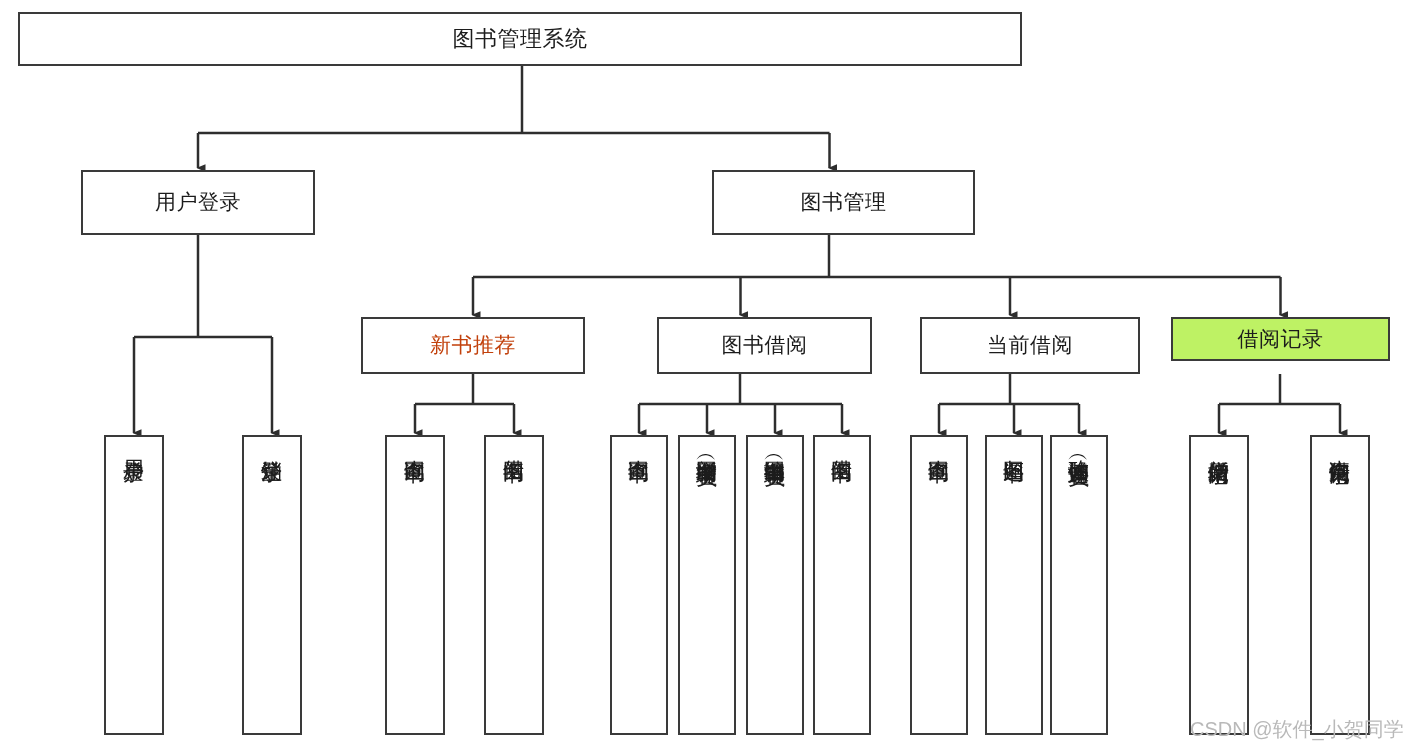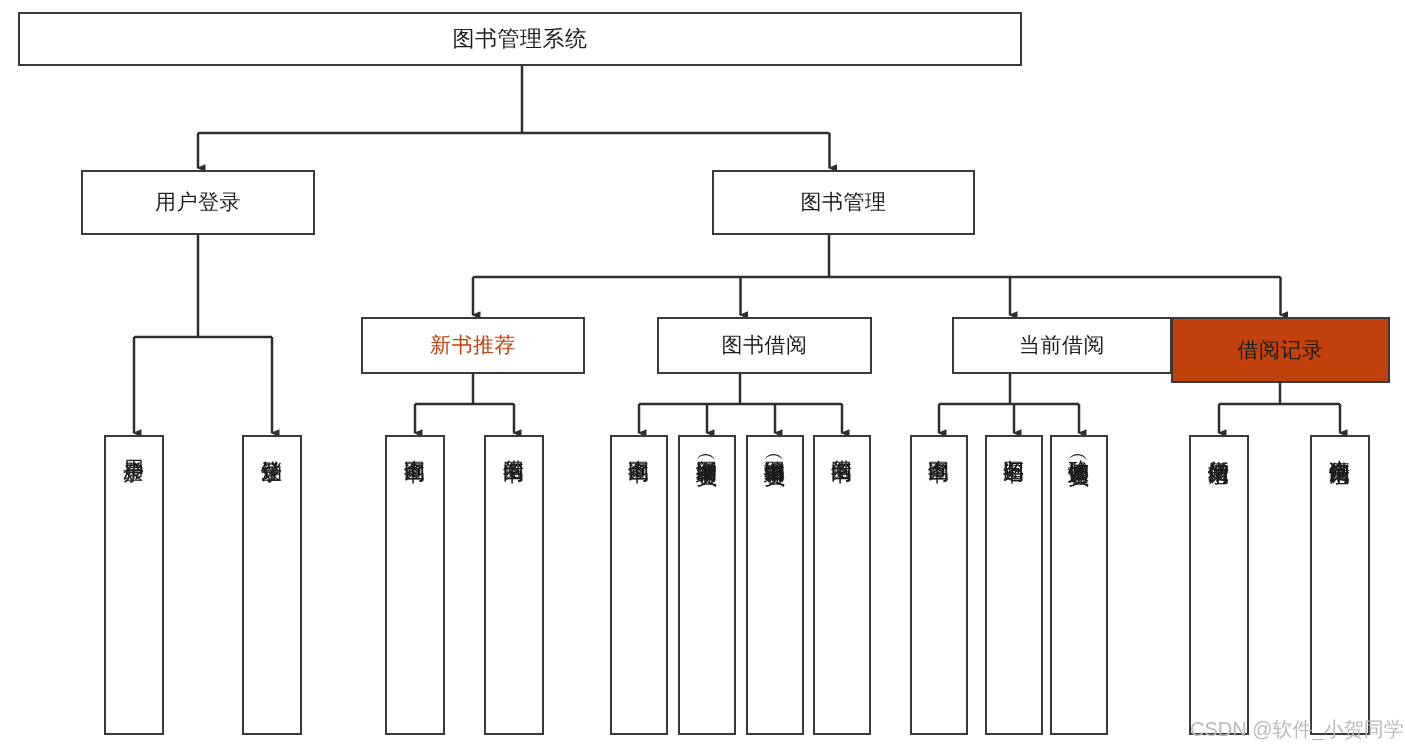--- a/index.html
+++ b/index.html
@@ -124,24 +124,24 @@
       </div>
       <div class="node horiz" style="left: 712px; top: 170px; width: 263px; height: 65px; border-color: rgb(58, 58, 58); background: rgb(255, 255, 255);">
         <span class="node-label" style="color: rgb(28, 28, 28);">图书管理</span>
       </div>
       <div class="node horiz" style="left: 361px; top: 317px; width: 224px; height: 57px; border-color: rgb(58, 58, 58); background: rgb(255, 255, 255);">
         <span class="node-label" style="color: #c2410c;">新书推荐</span>
       </div>
       <div class="node horiz" style="left: 657px; top: 317px; width: 215px; height: 57px; border-color: rgb(58, 58, 58); background: rgb(255, 255, 255);">
         <span class="node-label" style="color: rgb(28, 28, 28);">图书借阅</span>
       </div>
-      <div class="node horiz" style="left: 952px; top: 317px; width: 220px; height: 57px; border-color: rgb(58, 58, 58); background: rgb(255, 255, 255);">
+      <div class="node horiz" style="left: 920px; top: 317px; width: 220px; height: 57px; border-color: rgb(58, 58, 58); background: rgb(255, 255, 255);">
         <span class="node-label" style="color: rgb(28, 28, 28);">当前借阅</span>
       </div>
-      <div class="node horiz" style="left: 1171px; top: 317px; width: 219px; height: 66px; border-color: rgb(58, 58, 58); background: #c2410c;">
+      <div class="node horiz" style="left: 1171px; top: 317px; width: 219px; height: 44px; border-color: rgb(58, 58, 58); background: #bef264;">
         <span class="node-label" style="color: rgb(28, 28, 28);">借阅记录</span>
       </div>
       <div class="node vert" style="left: 104px; top: 435px; width: 60px; height: 300px; border-color: rgb(58, 58, 58); background: rgb(255, 255, 255);">
         <span class="node-label" style="color: rgb(28, 28, 28);">用户登录</span>
       </div>
       <div class="node vert" style="left: 242px; top: 435px; width: 60px; height: 300px; border-color: rgb(58, 58, 58); background: rgb(255, 255, 255);">
         <span class="node-label" style="color: rgb(28, 28, 28);">注销登录</span>
       </div>
       <div class="node vert" style="left: 385px; top: 435px; width: 60px; height: 300px; border-color: rgb(58, 58, 58); background: rgb(255, 255, 255);">
         <span class="node-label" style="color: rgb(28, 28, 28);">查询图书</span>

